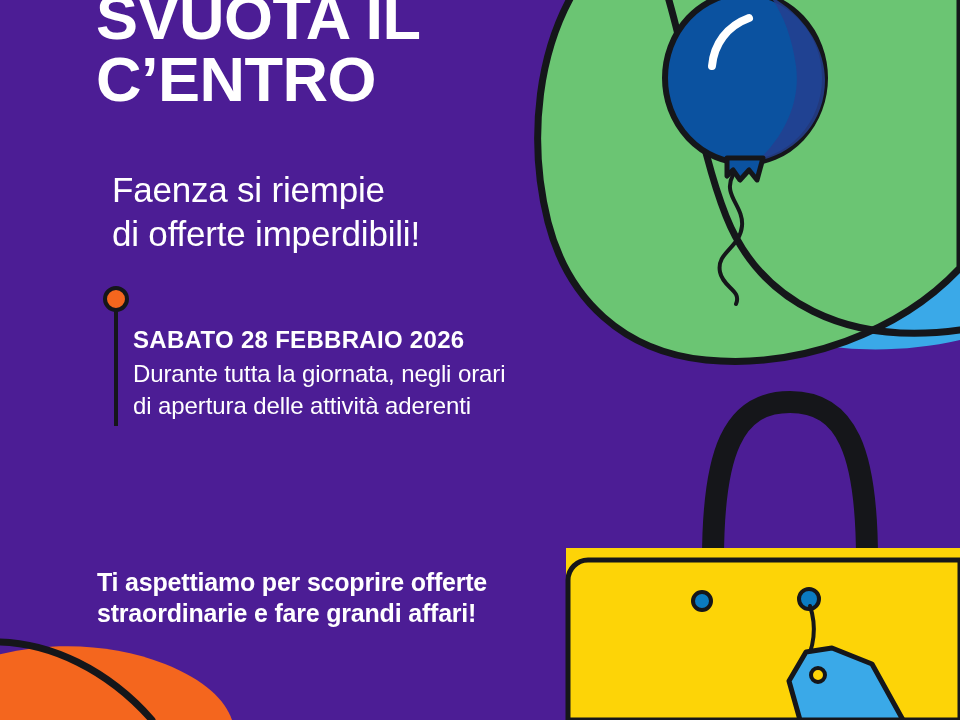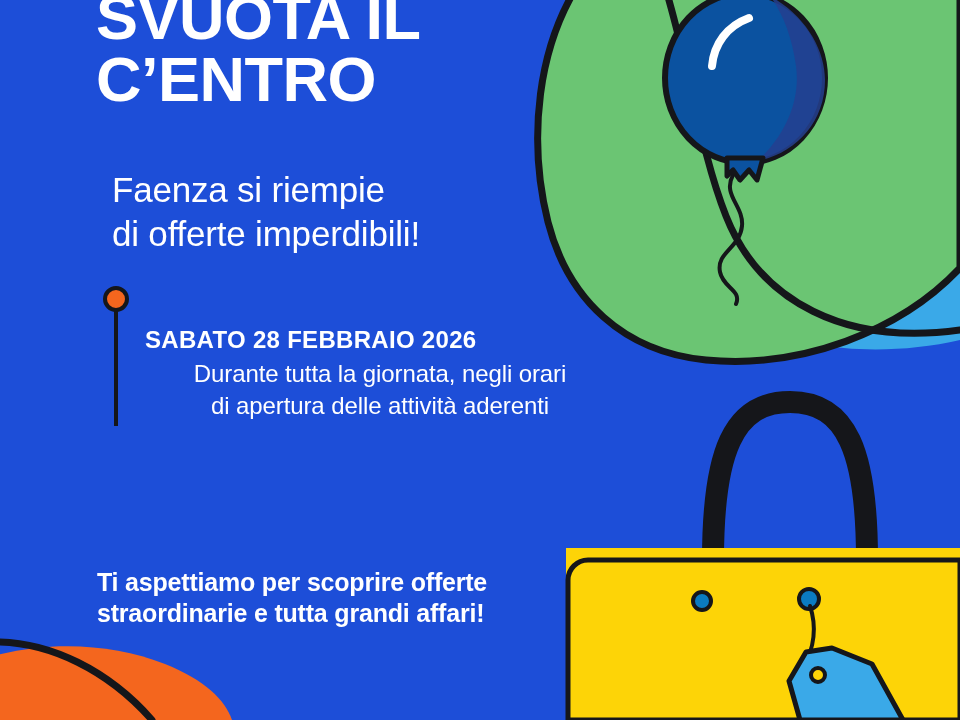--- a/index.html
+++ b/index.html
@@ -5,21 +5,21 @@
   html, body {
     margin: 0;
     padding: 0;
     background: #1a4ca3;
   }
   #poster {
     position: relative;
     width: 960px;
     height: 720px;
     overflow: hidden;
-    background: #1d4ed8;
+    background: #4c1d95;
     font-family: "Liberation Sans", sans-serif;
     -webkit-font-smoothing: antialiased;
   }
   .art-layer {
     position: absolute;
     inset: 0;
     width: 960px;
     height: 720px;
     pointer-events: none;
   }
@@ -86,36 +86,34 @@
     background: #15161a;
   }
 
   
   .date-block {
     position: absolute;
     left: 133px;
     top: 325px;
     width: 470px;
     color: #ffffff;
-    margin-left: 12px;
   }
   .date-title {
     font-size: 24px;
     font-weight: 700;
     letter-spacing: 0.3px;
     line-height: 1.25;
   }
   .date-sub {
     margin-top: 3px;
     font-size: 24px;
     font-weight: 400;
     line-height: 1.32;
     letter-spacing: -0.1px;
     white-space: pre-line;
-    text-align: center;
   }
 
   
   .body-copy {
     position: absolute;
     left: 97px;
     top: 448px;
     width: 490px;
     color: #ffffff;
     font-size: 23px;
@@ -215,16 +213,16 @@
     </div>
 
     <div class="date-block">
       <div class="date-title">SABATO 28 FEBBRAIO 2026</div>
       <div class="date-sub">Durante tutta la giornata, negli orari
 di apertura delle attività aderenti</div>
     </div>
 
 
     <div class="cta">Ti aspettiamo per scoprire offerte
-straordinarie e tutta grandi affari!</div>
+straordinarie e fare grandi affari!</div>
 
   </div>
 </div>
 
 </body></html>

